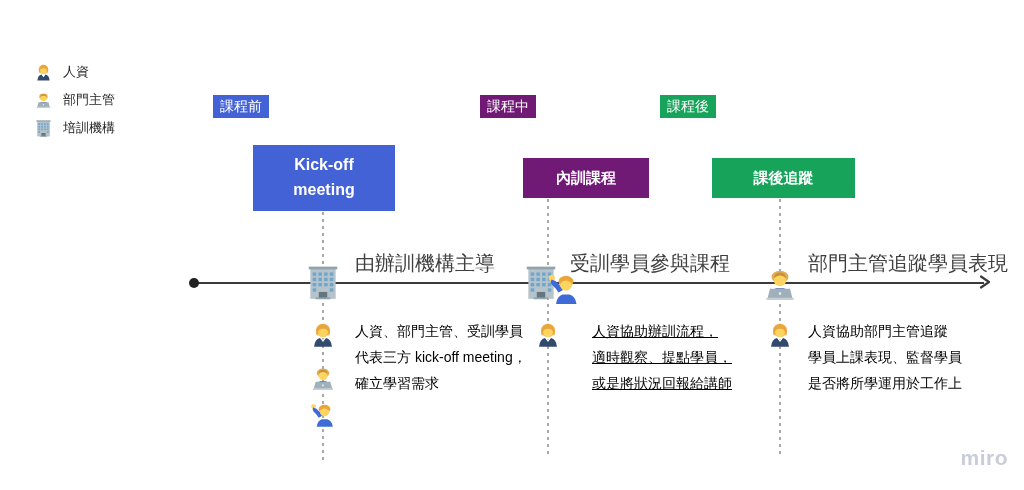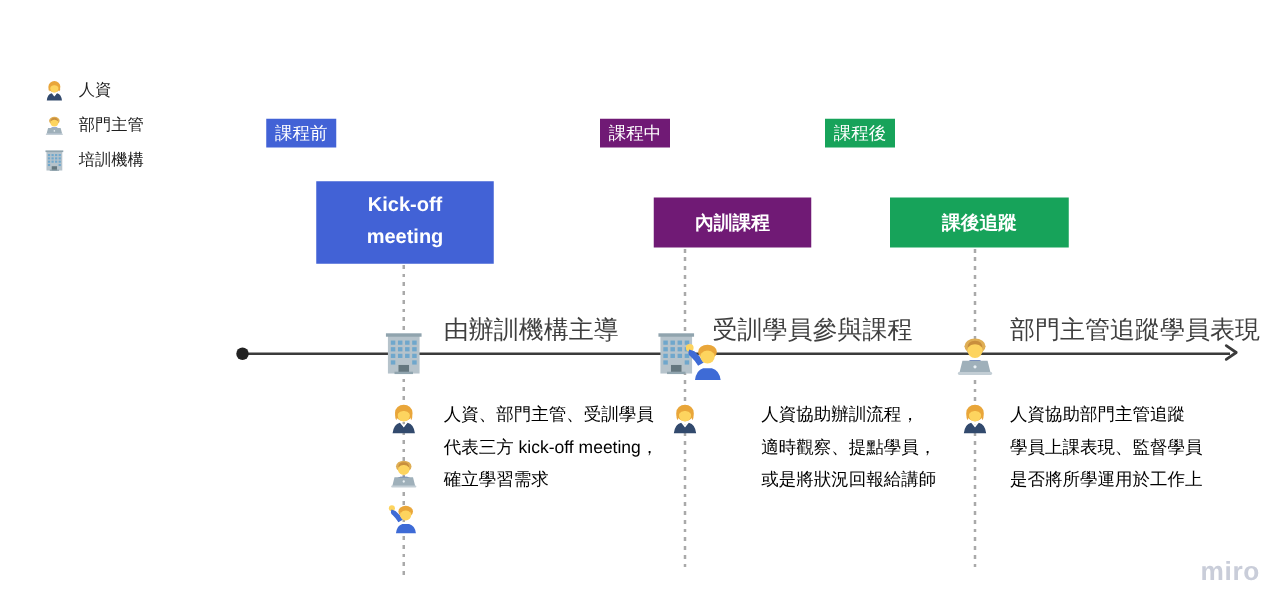--- a/index.html
+++ b/index.html
@@ -203,21 +203,21 @@
   <svg class="abs icon i28" style="left:309px; top:401px;">
       <use href="#sym-raise"></use>
     </svg>
   <div class="abs detail-text" style="left:355px; top:318px;">人資、部門主管、受訓學員
 代表三方 kick-off meeting，
 確立學習需求</div>
 
   <svg class="abs icon i28" style="left:534px; top:321px;">
       <use href="#sym-woman"></use>
     </svg>
-  <div class="abs detail-text" style="left:609px; top:318px;">人資協助辦訓流程，
+  <div class="abs detail-text" style="left:592px; top:318px;text-decoration:underline;">人資協助辦訓流程，
 適時觀察、提點學員，
 或是將狀況回報給講師</div>
 
   <svg class="abs icon i28" style="left:766px; top:321px;">
       <use href="#sym-woman"></use>
     </svg>
   <div class="abs detail-text" style="left:808px; top:318px;">人資協助部門主管追蹤
 學員上課表現、監督學員
 是否將所學運用於工作上</div>
 

